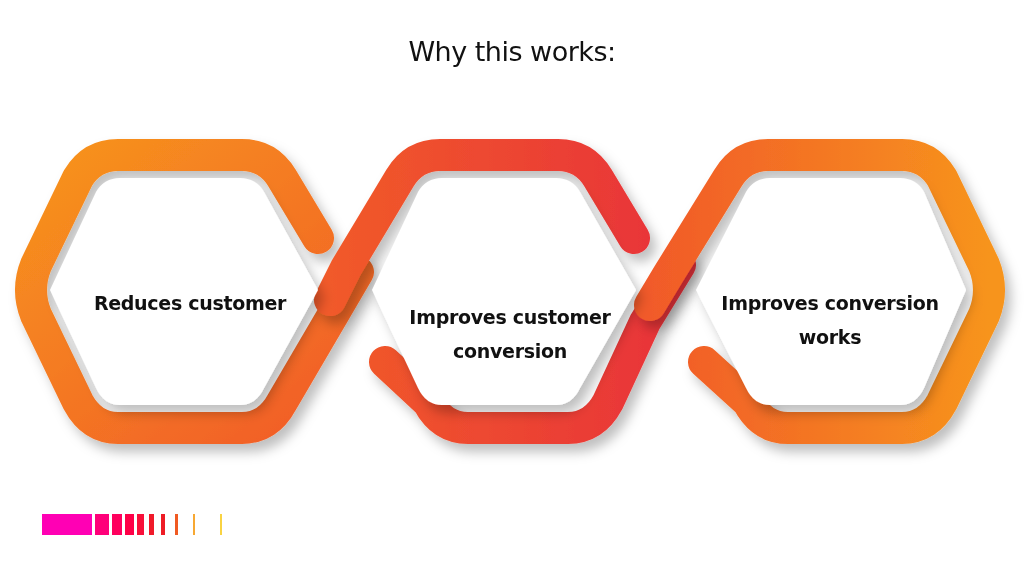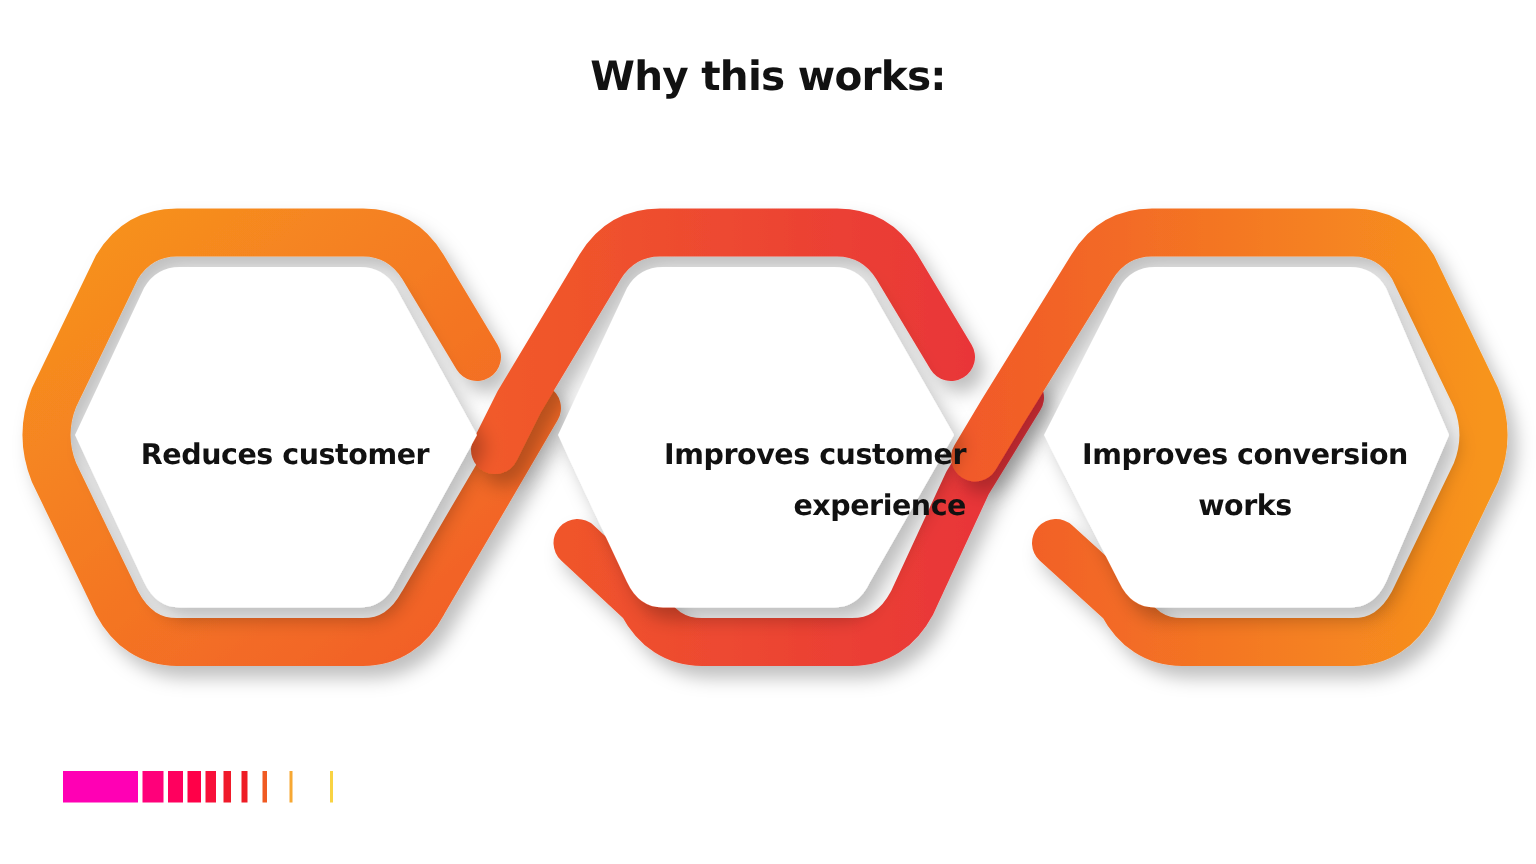--- a/index.html
+++ b/index.html
@@ -1,19 +1,19 @@
 <!DOCTYPE html>
 <html><head>
 <meta charset="utf-8">
 <style>
   html, body { margin: 0; padding: 0; background: #ffffff; }
   body { width: 1024px; height: 576px; position: relative; overflow: hidden;
          font-family: "DejaVu Sans", "Liberation Sans", sans-serif; }
   .title { position: absolute; top: 36px; left: 0; width: 1024px; text-align: center;
-           font-size: 27px; font-weight: bold; color: #111; letter-spacing: -0.5px; }
+           font-size: 27px; font-weight: normal; color: #111; letter-spacing: -0.5px; }
   svg.diagram { position: absolute; left: 0; top: 0; }
   .label { position: absolute; text-align: center; font-weight: bold; color: #111;
            font-size: 19px; line-height: 34px; letter-spacing: -0.3px; }
   .deco { position: absolute; left: 42px; top: 514px; height: 21px; display: flex; align-items: center; }
   .deco span { display: block; height: 21px; margin-right: 3px; }
 </style>
 </head>
 <body>
 
 <div class="title">Why this works:</div>
@@ -50,23 +50,23 @@
   </g>
 
   <path d="M 120 178 L 240 178 Q 256 178 264 192 L 318 290 L 264 388 Q 256 405 240 405 L 120 405 Q 104 405 96 388 L 50 290 L 96 192 Q 104 178 120 178 Z" fill="#fff" filter="url(#sh)"></path>
   <path d="M 442 178 L 556 178 Q 572 178 580 192 L 636 290 L 580 388 Q 572 405 556 405 L 442 405 Q 426 405 418 388 L 372 290 L 418 192 Q 426 178 442 178 Z" fill="#fff" filter="url(#sh)"></path>
   <path d="M 770 178 L 900 178 Q 916 178 924 192 L 966 290 L 924 388 Q 916 405 900 405 L 770 405 Q 754 405 746 388 L 696 290 L 746 192 Q 754 178 770 178 Z" fill="#fff" filter="url(#sh)"></path>
 </svg>
 
 <div class="label" style="left:60px; top:286px; width:260px;">
   <div>Reduces customer</div>
 </div>
-<div class="label" style="left:376px; top:286px; width:268px;text-align:right;">
+<div class="label" style="left:376px; top:300px; width:268px;">
   <div>Improves customer</div>
-  <div>experience</div>
+  <div>conversion</div>
 </div>
 <div class="label" style="left:692px; top:286px; width:276px;">
   <div>Improves conversion</div>
   <div>works</div>
 </div>
 
 <div class="deco">
   <span style="width:50px;background:#FF00B4"></span>
   <span style="width:14px;background:#FF007A"></span>
   <span style="width:10px;background:#FF005E"></span>

